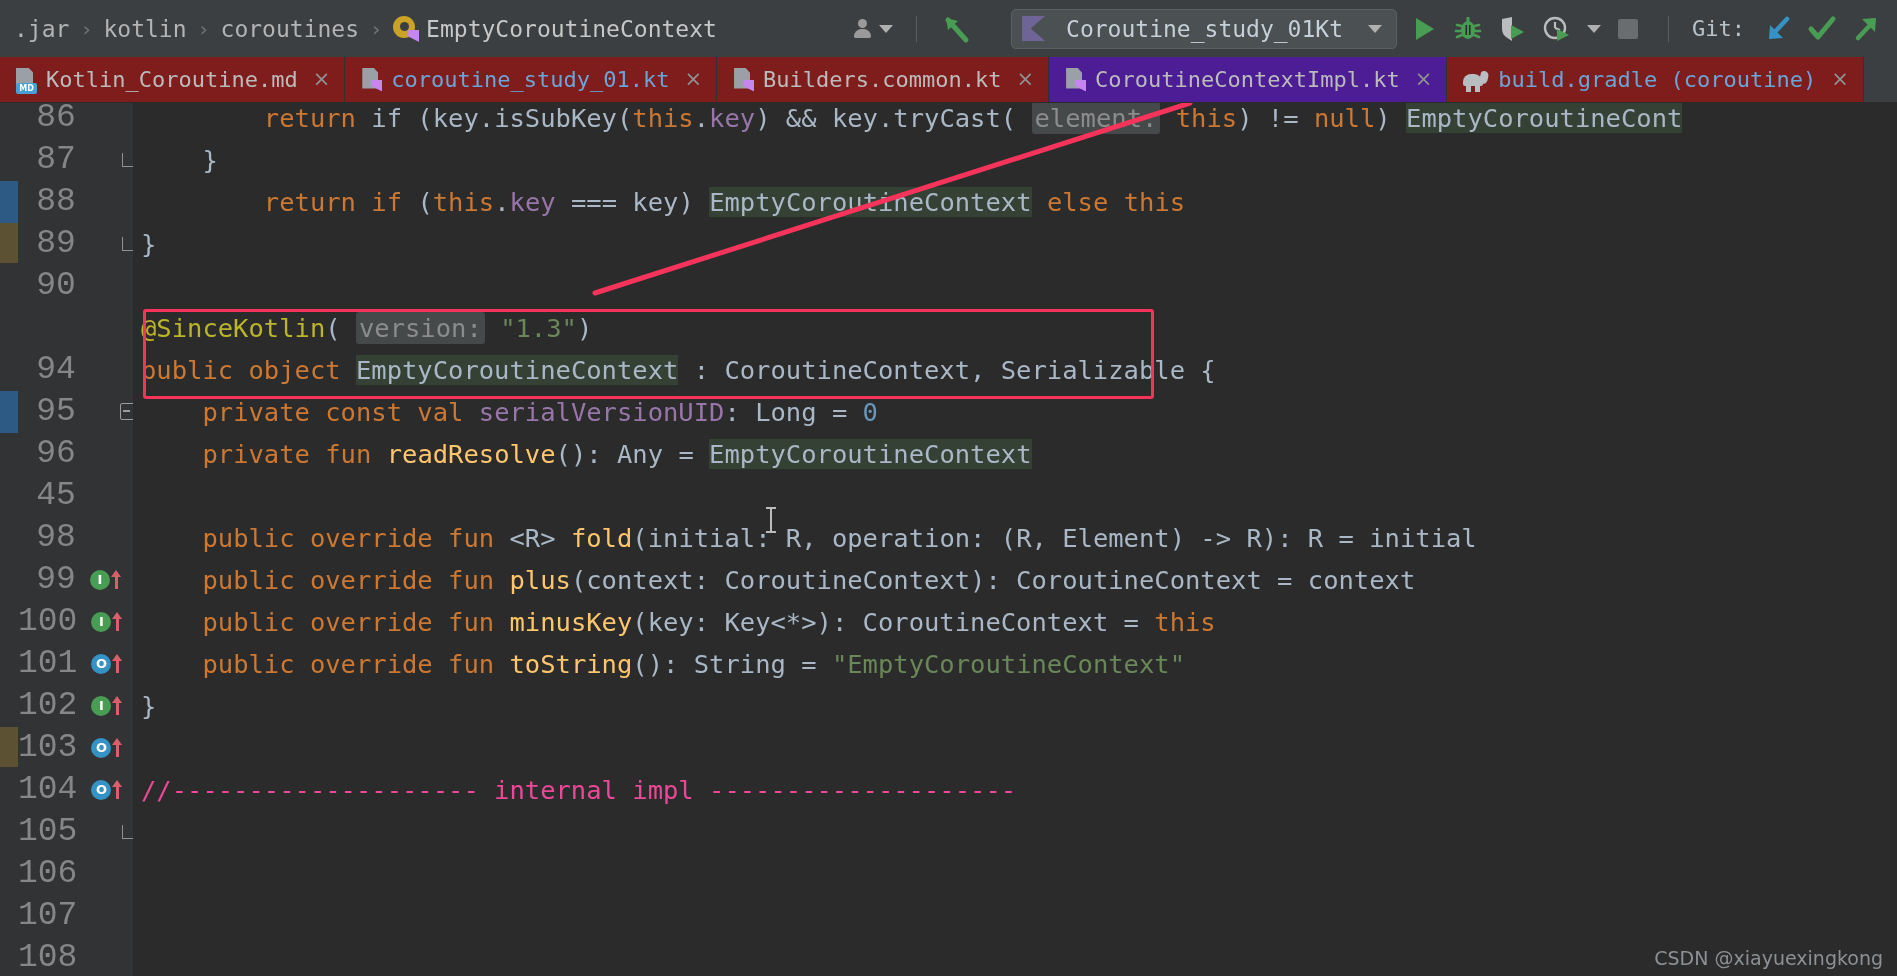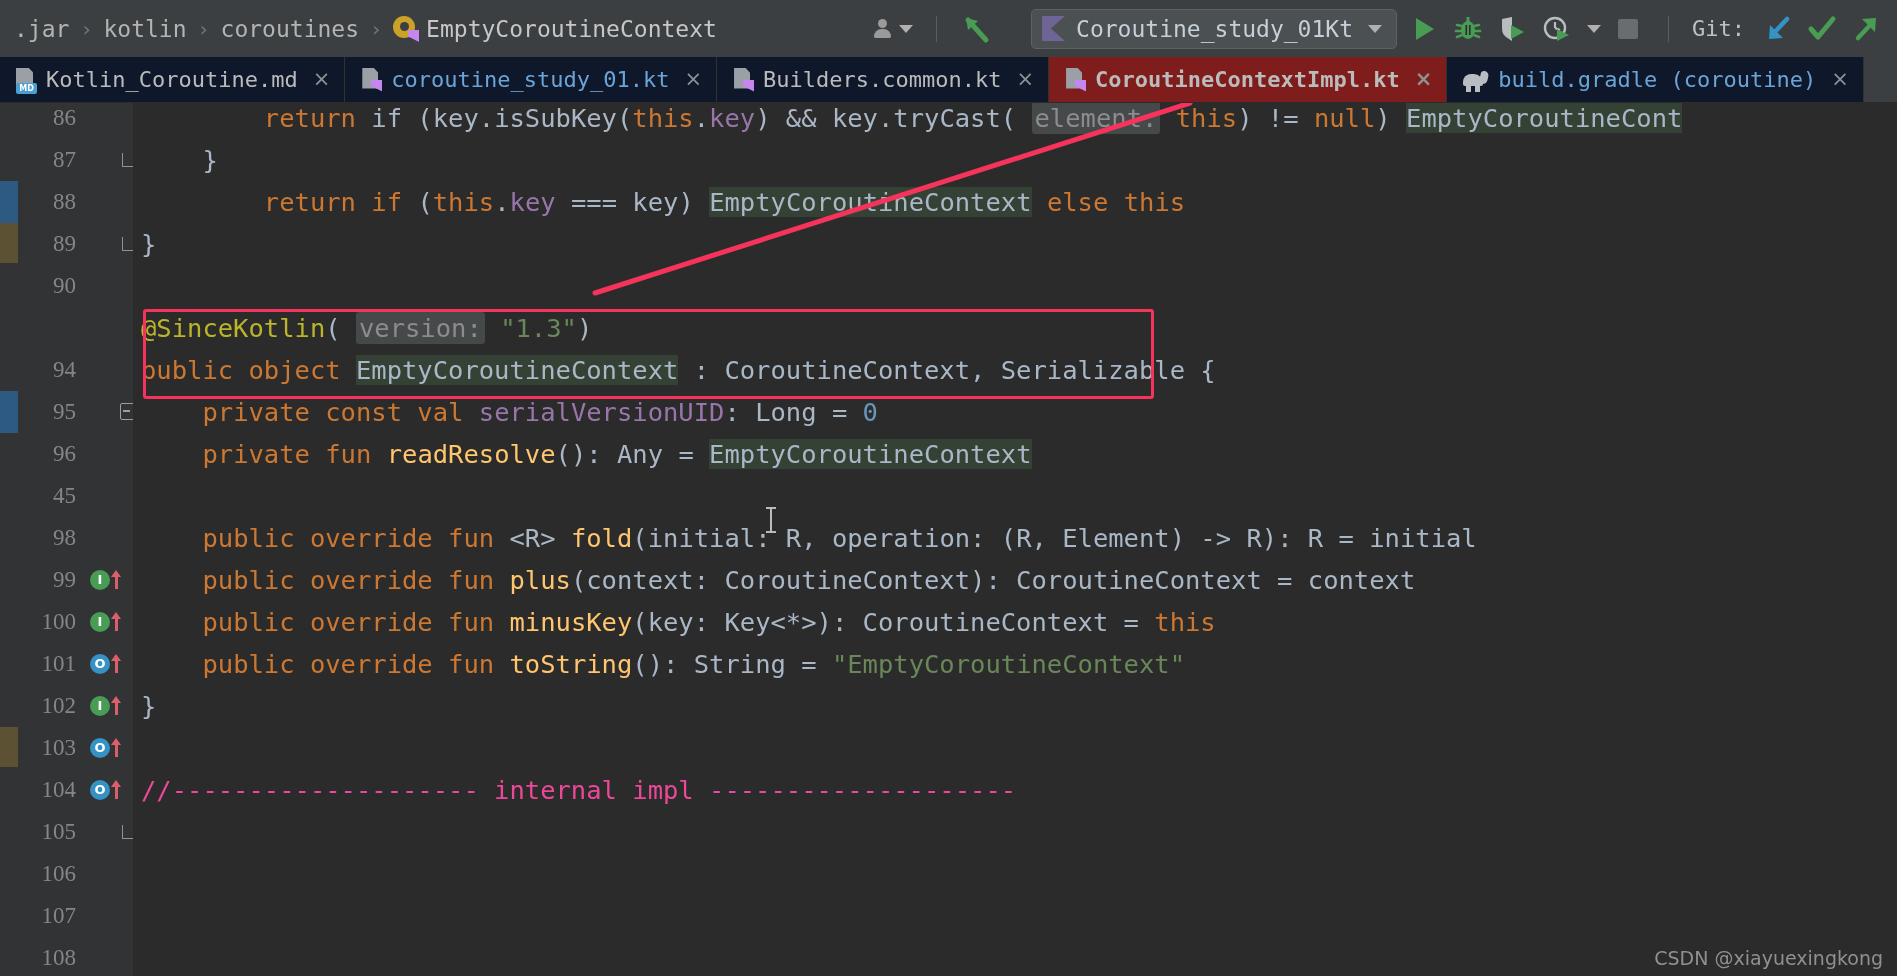--- a/index.html
+++ b/index.html
@@ -103,21 +103,21 @@
   }
 
   
   .run-config {
     display: flex; align-items: center;
     height: 38px;
     padding: 0 14px 0 10px;
     border: 1px solid #5c6164;
     border-radius: 5px;
     background: #4b5052;
-    gap: 11px;
+    gap: 21px;
     margin-left: 27px;
   }
   .kt-icon {
     width: 23px; height: 25px;
     background: #6f6496;
     clip-path: polygon(0 0, 100% 0, 38% 50%, 100% 100%, 0 100%);
   }
   .run-config-label {
     font-family: "DejaVu Sans Mono", monospace;
     font-size: 23px;
@@ -143,28 +143,27 @@
     align-items: stretch;
     height: 45px;
     background: #3c3f41;
     border-bottom: 1px solid #2b2b2b;
   }
   .tab {
     display: flex;
     align-items: center;
     gap: 9px;
     padding: 0 14px 0 16px;
-    background: #0f172a;
+    background: #7f1d1d;
     border-right: 1px solid #2f3133;
     cursor: default;
     white-space: nowrap;
   }
   .tab.active {
-    background: #7f1d1d;
-    font-weight: bold;
+    background: #4c1d95;
   }
   .tab-label {
     font-family: "DejaVu Sans Mono", monospace;
     font-size: 22px;
     color: #bbbbbb;
   }
   .tab-label.blue { color: #6aa5d8; }
   .tab-close {
     font-family: "DejaVu Sans", sans-serif;
     font-size: 21px;
@@ -270,22 +269,22 @@
     height: 42px;
     position: relative;
     display: flex;
     align-items: center;
     justify-content: flex-end;
     padding-right: 2px;
     box-sizing: border-box;
   }
   .lineno {
     color: #868686;
-    font-size: 23px;
-    font-family: Liberation Serif, serif;
+    font-size: 33px;
+    font-family: Liberation Mono, monospace;
     width: 62px;
     text-align: right;
     padding-right: 8px;
   }
   .gutter-icons {
     width: 44px;
     display: flex;
     align-items: center;
     justify-content: flex-start;
     padding-left: 6px;

